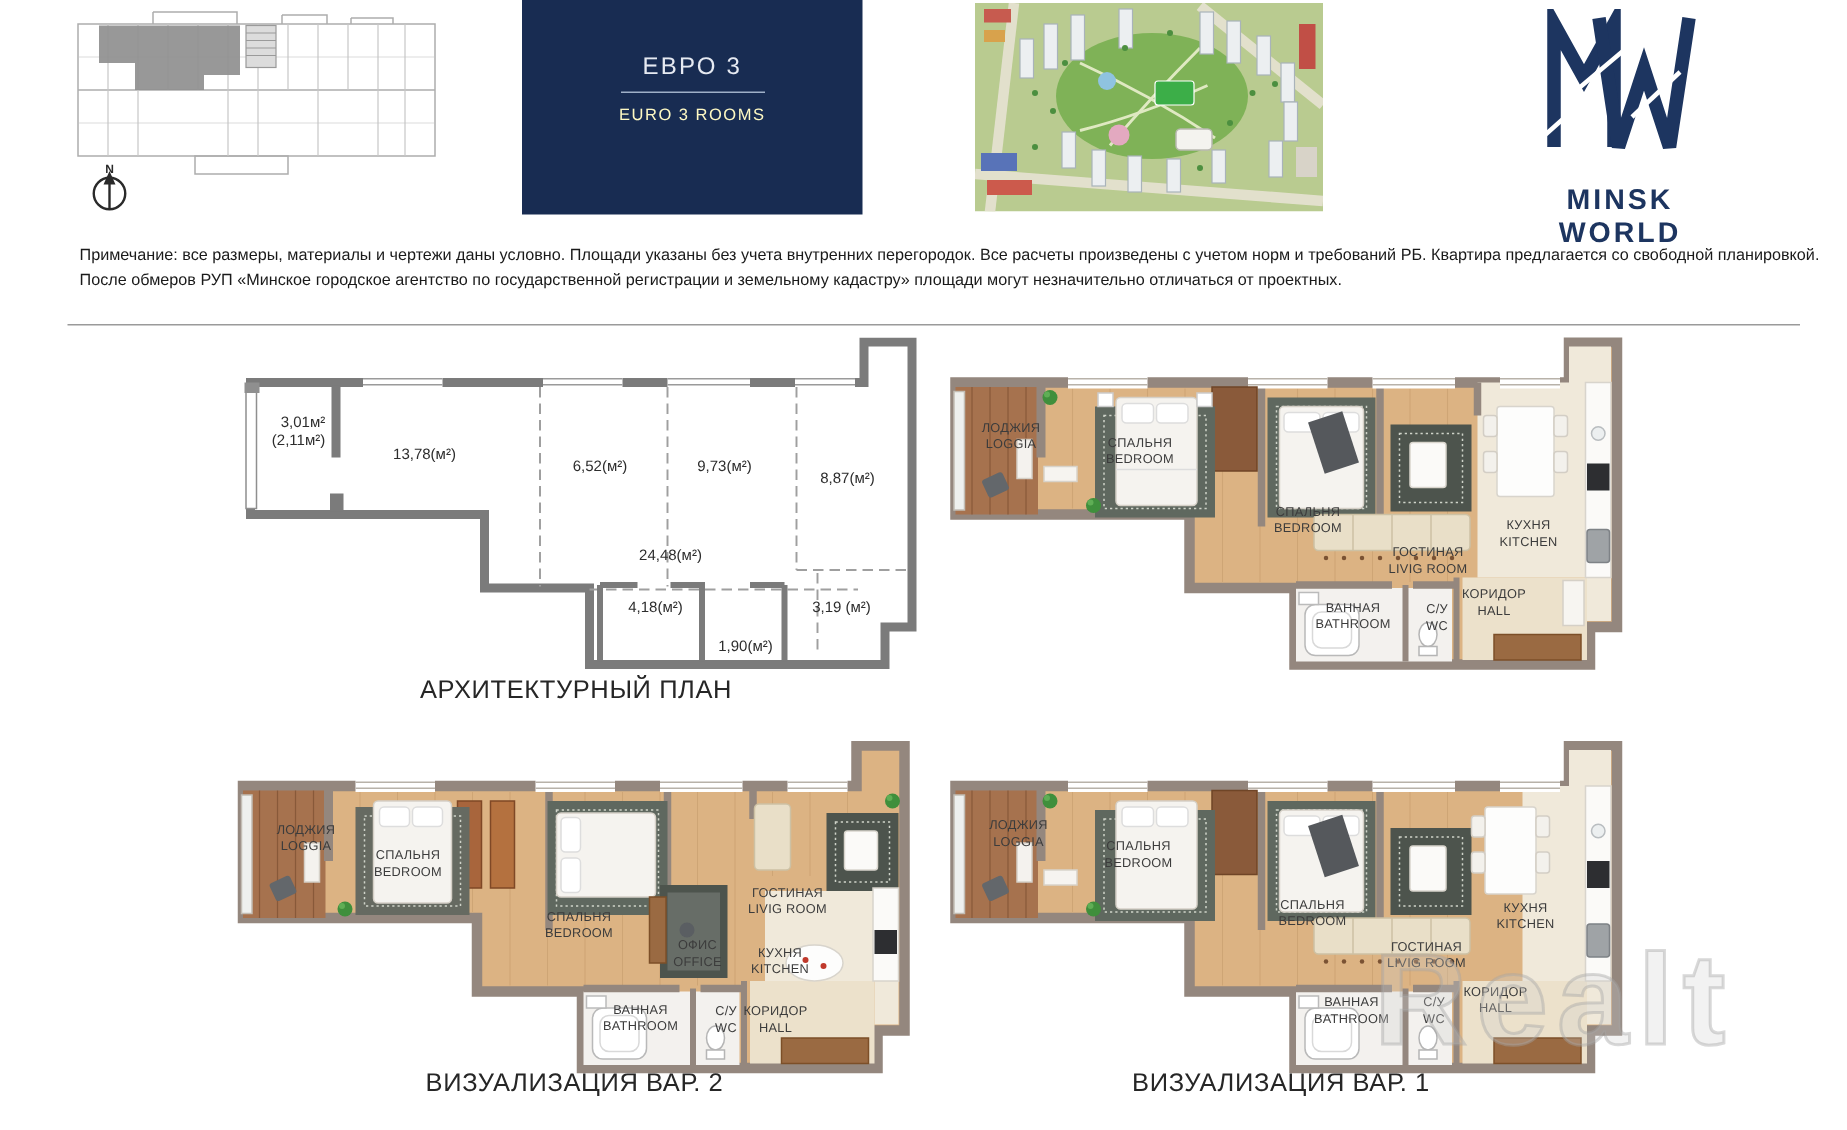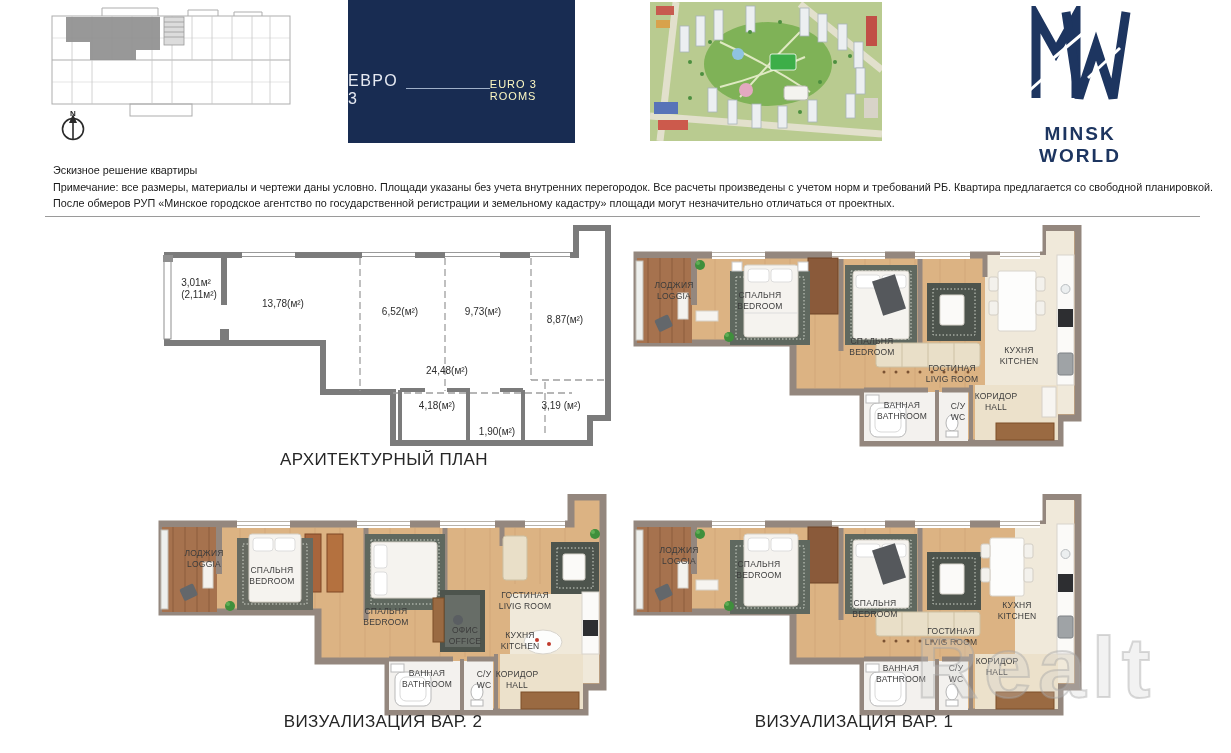--- a/index.html
+++ b/index.html
@@ -3,24 +3,24 @@
 <meta charset="utf-8">
 <style>
   html,body{margin:0;padding:0;background:#ffffff;}
   body{font-family:"Liberation Sans",sans-serif;}
   #stage{position:relative;width:1231px;height:753px;background:#ffffff;overflow:hidden;}
   .abs{position:absolute;}
   .caption{position:absolute;transform:translateX(-50%);font-size:17px;color:#262626;
            letter-spacing:.4px;white-space:nowrap;z-index:4;}
   .room-label{position:absolute;transform:translate(-50%,-50%);text-align:center;font-size:8.5px;
               font-weight:500;line-height:1.3;color:#3c3c3c;letter-spacing:.2px;white-space:nowrap;z-index:3;}
-  .area-label{position:absolute;transform:translate(-50%,-50%);text-align:left;font-size:10px;
+  .area-label{position:absolute;transform:translate(-50%,-50%);text-align:right;font-size:10px;
               line-height:1.15;color:#2d2d2d;white-space:nowrap;z-index:3;}
   .title-box{position:absolute;left:348px;top:0;width:227px;height:143px;background:#182c52;
-             display:flex;flex-direction:row;align-items:center;padding-top:36px;box-sizing:border-box;}
+             display:flex;flex-direction:column;align-items:center;padding-top:36px;box-sizing:border-box;}
   .title-line1{font-size:16px;color:#e6eaf2;letter-spacing:1.5px;}
   .title-divider{width:96px;height:1px;background:#9fb0c8;margin:7px 0 9px;}
   .title-line2{font-size:11px;color:#fef9c3;letter-spacing:1px;}
   .disclaimer{position:absolute;left:53px;top:162px;width:1175px;font-size:10.8px;
               line-height:16.5px;color:#1a1a1a;}
   .disclaimer div{white-space:nowrap;}
   .hr{position:absolute;left:45px;top:216px;width:1155px;height:1px;background:#9a9a9a;}
   .logo-text{position:absolute;left:1000px;top:123px;width:160px;text-align:center;font-size:19px;
              font-weight:bold;color:#1d3560;letter-spacing:2px;}
   .compass-n{position:absolute;transform:translate(-50%,-50%);font-size:8px;color:#2a2a2a;font-weight:bold;}
@@ -123,21 +123,20 @@
     </g>
     <g stroke="#ffffff" stroke-width="3">
       <path d="M22 60 L60 28"></path>
         <path d="M66 72 L98 42"></path>
         <path d="M8 84 L26 68"></path>
     </g>
   </svg>
   <div class="logo-text">MINSK WORLD</div>
 
   <div class="disclaimer">
-    <div>Эскизное решение квартиры</div>
     <div>Примечание: все размеры, материалы и чертежи даны условно. Площади указаны без учета внутренних перегородок. Все расчеты произведены с учетом норм и требований РБ. Квартира предлагается со свободной планировкой.</div>
     <div>После обмеров РУП «Минское городское агентство по государственной регистрации и земельному кадастру» площади могут незначительно отличаться от проектных.</div>
   </div>
   <div class="hr"></div>
 
   <svg class="abs" style="left:160px;top:225px" width="455" height="225" viewBox="0 0 455 225">
     <path d="M7 30 H416 V3 H448 V193 H430 V218 H233 V167 H163 V118 H7 Z" fill="#ffffff" stroke="#7b7b7b" stroke-width="6"></path>
     <g>
       <rect x="82" y="25" width="53" height="9" fill="#ffffff"></rect>
         <path d="M82 27.5 H135 M82 31.5 H135" stroke="#9a9a9a" stroke-width="1"></path>

